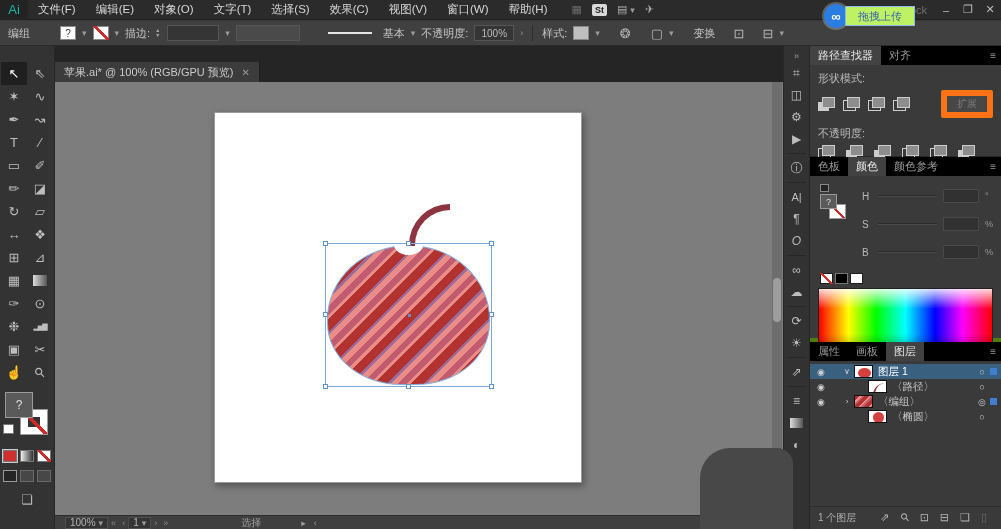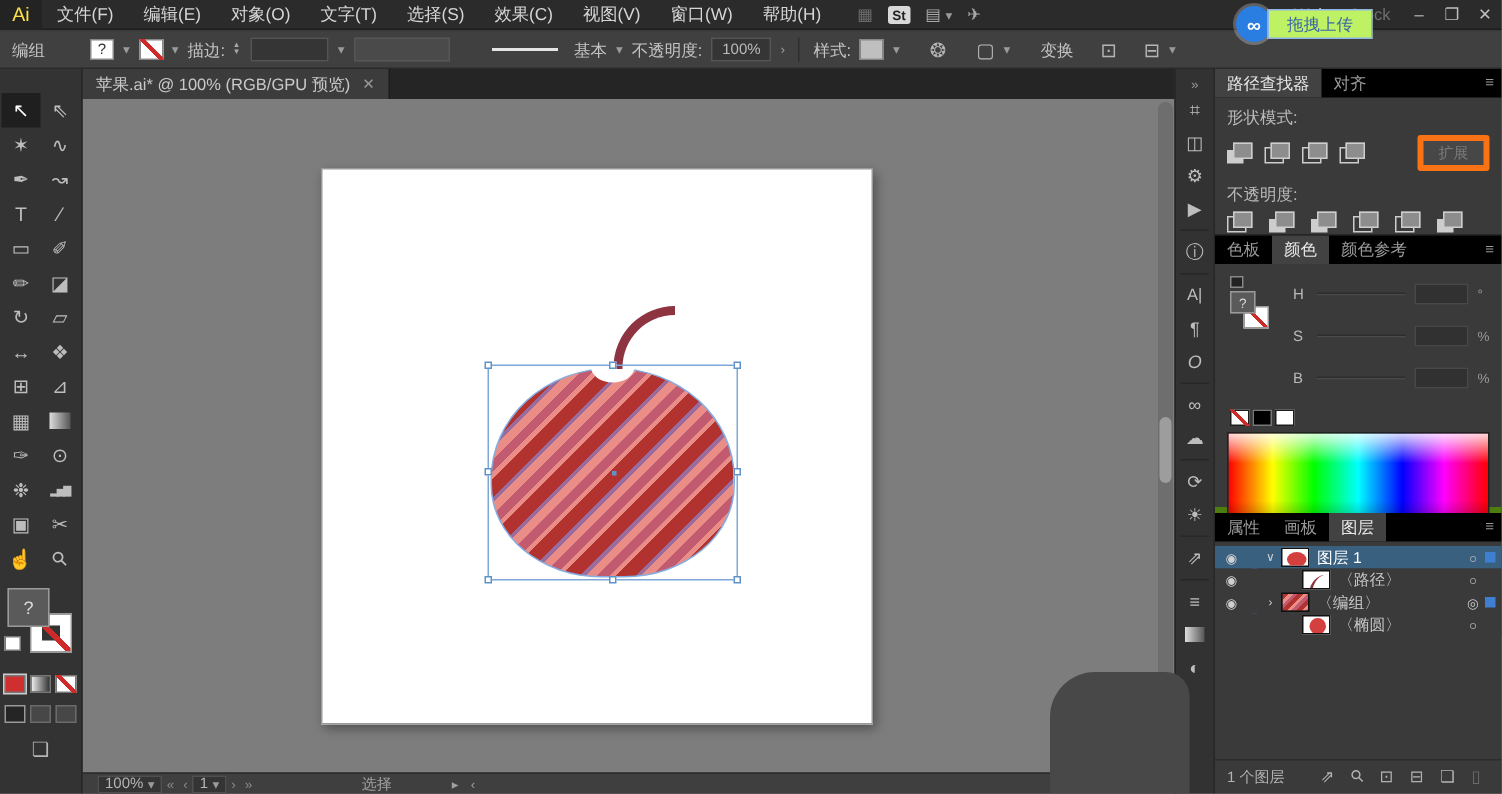--- a/index.html
+++ b/index.html
@@ -1,20 +1,20 @@
 <!DOCTYPE html>
 <html><head>
 <meta charset="utf-8">
 <style>
 *{margin:0;padding:0;box-sizing:border-box}
 html,body{width:1001px;height:529px}
 body{position:relative;background:#3a3a3a;font-family:"Liberation Sans",sans-serif;font-size:12px;color:#cfcfcf;overflow:hidden}
 
 #menubar{position:absolute;left:0;top:0;width:1001px;height:20px;background:#2b2b2b;border-bottom:1px solid #1e1e1e;display:flex;align-items:center;z-index:5}
-#ai-logo{width:28px;height:20px;display:flex;align-items:center;justify-content:center;color:#fde047;font-weight:normal;font-size:13px;background:#232323}
+#ai-logo{width:28px;height:20px;display:flex;align-items:center;justify-content:center;color:#14b8a6;font-weight:normal;font-size:13px;background:#232323}
 .menu-item{padding:0 10px;height:20px;display:flex;align-items:center;color:#d6d6d6;font-size:11.5px;white-space:nowrap}
 .mb-icon{color:#a9a9a9;font-size:11px;margin:0 5px;display:inline-flex;align-items:center}
 .st-badge{background:#d9d9d9;color:#222;font-size:9px;font-weight:bold;padding:1px 3px;border-radius:2px}
 #mb-right{margin-left:auto;display:flex;align-items:center;height:20px}
 #workspace-name{color:#cfcfcf;font-size:11px;margin-right:2px}
 #stock-label{color:#6f6f6f;font-size:11px;margin:0 8px}
 .winbtn{width:22px;height:20px;display:flex;align-items:center;justify-content:center;color:#bdbdbd;font-size:11px}
 
 #upload-overlay{position:absolute;left:824px;top:3px;height:26px;display:flex;align-items:center;z-index:60}
 #baidu-circle{width:24px;height:24px;border-radius:50%;background:#2a7de1;color:#fff;display:flex;align-items:center;justify-content:center;font-size:13px;font-weight:bold;box-shadow:0 0 0 2px rgba(255,255,255,.25)}
@@ -26,21 +26,21 @@
 .sw{width:16px;height:14px;border:1px solid #888;background:#fff;position:relative;display:inline-block}
 .sw-q{color:#333;font-size:10px;display:flex;align-items:center;justify-content:center;width:100%;height:100%}
 .none-slash::after{content:"";position:absolute;left:-1px;top:-1px;right:-1px;bottom:-1px;background:linear-gradient(45deg,transparent 44%,#cf2a2a 44%,#cf2a2a 58%,transparent 58%)}
 .dd{color:#9a9a9a;font-size:9px}
 .stepper{display:inline-flex;flex-direction:column;font-size:6px;color:#aaa;line-height:5px;margin-right:2px}
 .ob-line{width:44px;height:2px;background:#e5e5e5;display:inline-block;margin-right:5px}
 .ob-sep{width:1px;height:16px;background:#2e2e2e;margin:0 3px}
 .ob-icon{color:#b5b5b5;font-size:13px;display:inline-flex;align-items:center}
 .disabled-box{width:64px;height:16px;background:#4a4a4a;border:1px solid #565656}
 
-#tabbar{position:absolute;left:55px;top:46px;width:728px;height:20px;background:#252525;display:flex;align-items:flex-end;z-index:3}
+#tabbar{position:absolute;left:55px;top:46px;width:728px;height:36px;background:#252525;display:flex;align-items:flex-end;z-index:3}
 #doc-tab{background:#3c3c3c;height:20px;display:flex;align-items:center;gap:8px;padding:0 9px;font-size:11px;color:#c9c9c9;border-right:1px solid #1d1d1d}
 #doc-close{color:#9a9a9a;font-size:10px}
 
 #toolbar{position:absolute;left:0;top:46px;width:55px;height:483px;background:#333;border-right:1px solid #262626;z-index:3}
 #tools{display:grid;grid-template-columns:26px 26px;justify-content:center;padding-top:16px}
 .tool{height:23px;display:flex;align-items:center;justify-content:center;color:#bdbdbd;font-size:13px}
 .tool.active{background:#1f1f1f;color:#fff}
 .rot45{transform:rotate(-45deg);display:inline-block}
 #fill-stroke{position:relative;width:48px;height:50px;margin:8px auto 0}
 #fs-fill{position:absolute;left:2px;top:0;width:28px;height:26px;background:#5a5a5a;border:1px solid #9a9a9a;color:#ddd;display:flex;align-items:center;justify-content:center;font-size:12px;z-index:2}
@@ -93,21 +93,21 @@
 .ptabs{height:19px;background:#000000;display:flex;align-items:center;font-size:11px;color:#9a9a9a;position:relative}
 .ptab{padding:0 8px;height:19px;display:flex;align-items:center;gap:3px}
 .ptab.active{background:#424242;color:#e8e8e8}
 .pmenu{position:absolute;right:5px;color:#9a9a9a;font-size:10px}
 .plabel{font-size:11px;color:#b9b9b9;padding:6px 8px 2px}
 .icon-row{display:flex;gap:8px;padding:2px 8px;align-items:center}
 .pfi{width:17px;height:14px;position:relative;display:inline-block}
 .pfi::before{content:"";position:absolute;left:0;bottom:0;width:11px;height:9px;background:#cdcdcd}
 .pfi::after{content:"";position:absolute;right:0;top:0;width:11px;height:9px;background:#8d8d8d;border:1px solid #cdcdcd}
 .pfi.outline::before{background:transparent;border:1px solid #cdcdcd}
-.expand-btn{margin-left:auto;background:#474747;border:4px solid #f97316;color:#7a7a7a;font-size:10px;padding:1px 10px;border-radius:2px}
+.expand-btn{margin-left:auto;background:#474747;border:6px solid #f97316;color:#7a7a7a;font-size:10px;padding:1px 10px;border-radius:2px}
 
 #color-content{position:relative;padding:6px 8px 0 8px}
 #cp-fs{position:absolute;left:10px;top:14px;width:34px;height:36px}
 #cp-fill{position:absolute;left:0;top:4px;width:17px;height:15px;background:#5a5a5a;border:1px solid #999;color:#ddd;font-size:9px;display:flex;align-items:center;justify-content:center;z-index:2}
 #cp-stroke{position:absolute;left:9px;top:14px;width:17px;height:15px;background:#fff;border:1px solid #999;z-index:1}
 #cp-stroke::after{content:"";position:absolute;left:0;top:0;right:0;bottom:0;background:linear-gradient(45deg,transparent 43%,#cf2a2a 43%,#cf2a2a 57%,transparent 57%)}
 #cp-mini{position:absolute;left:0;top:-6px;width:9px;height:8px;background:#222;border:1px solid #888}
 .hsb-row{display:flex;align-items:center;gap:6px;margin:7px 0 14px 44px}
 .hsb-label{width:10px;color:#b9b9b9;font-size:10px}
 .hsb-track{flex:1;height:2px;background:#2d2d2d;border-bottom:1px solid #4a4a4a}

